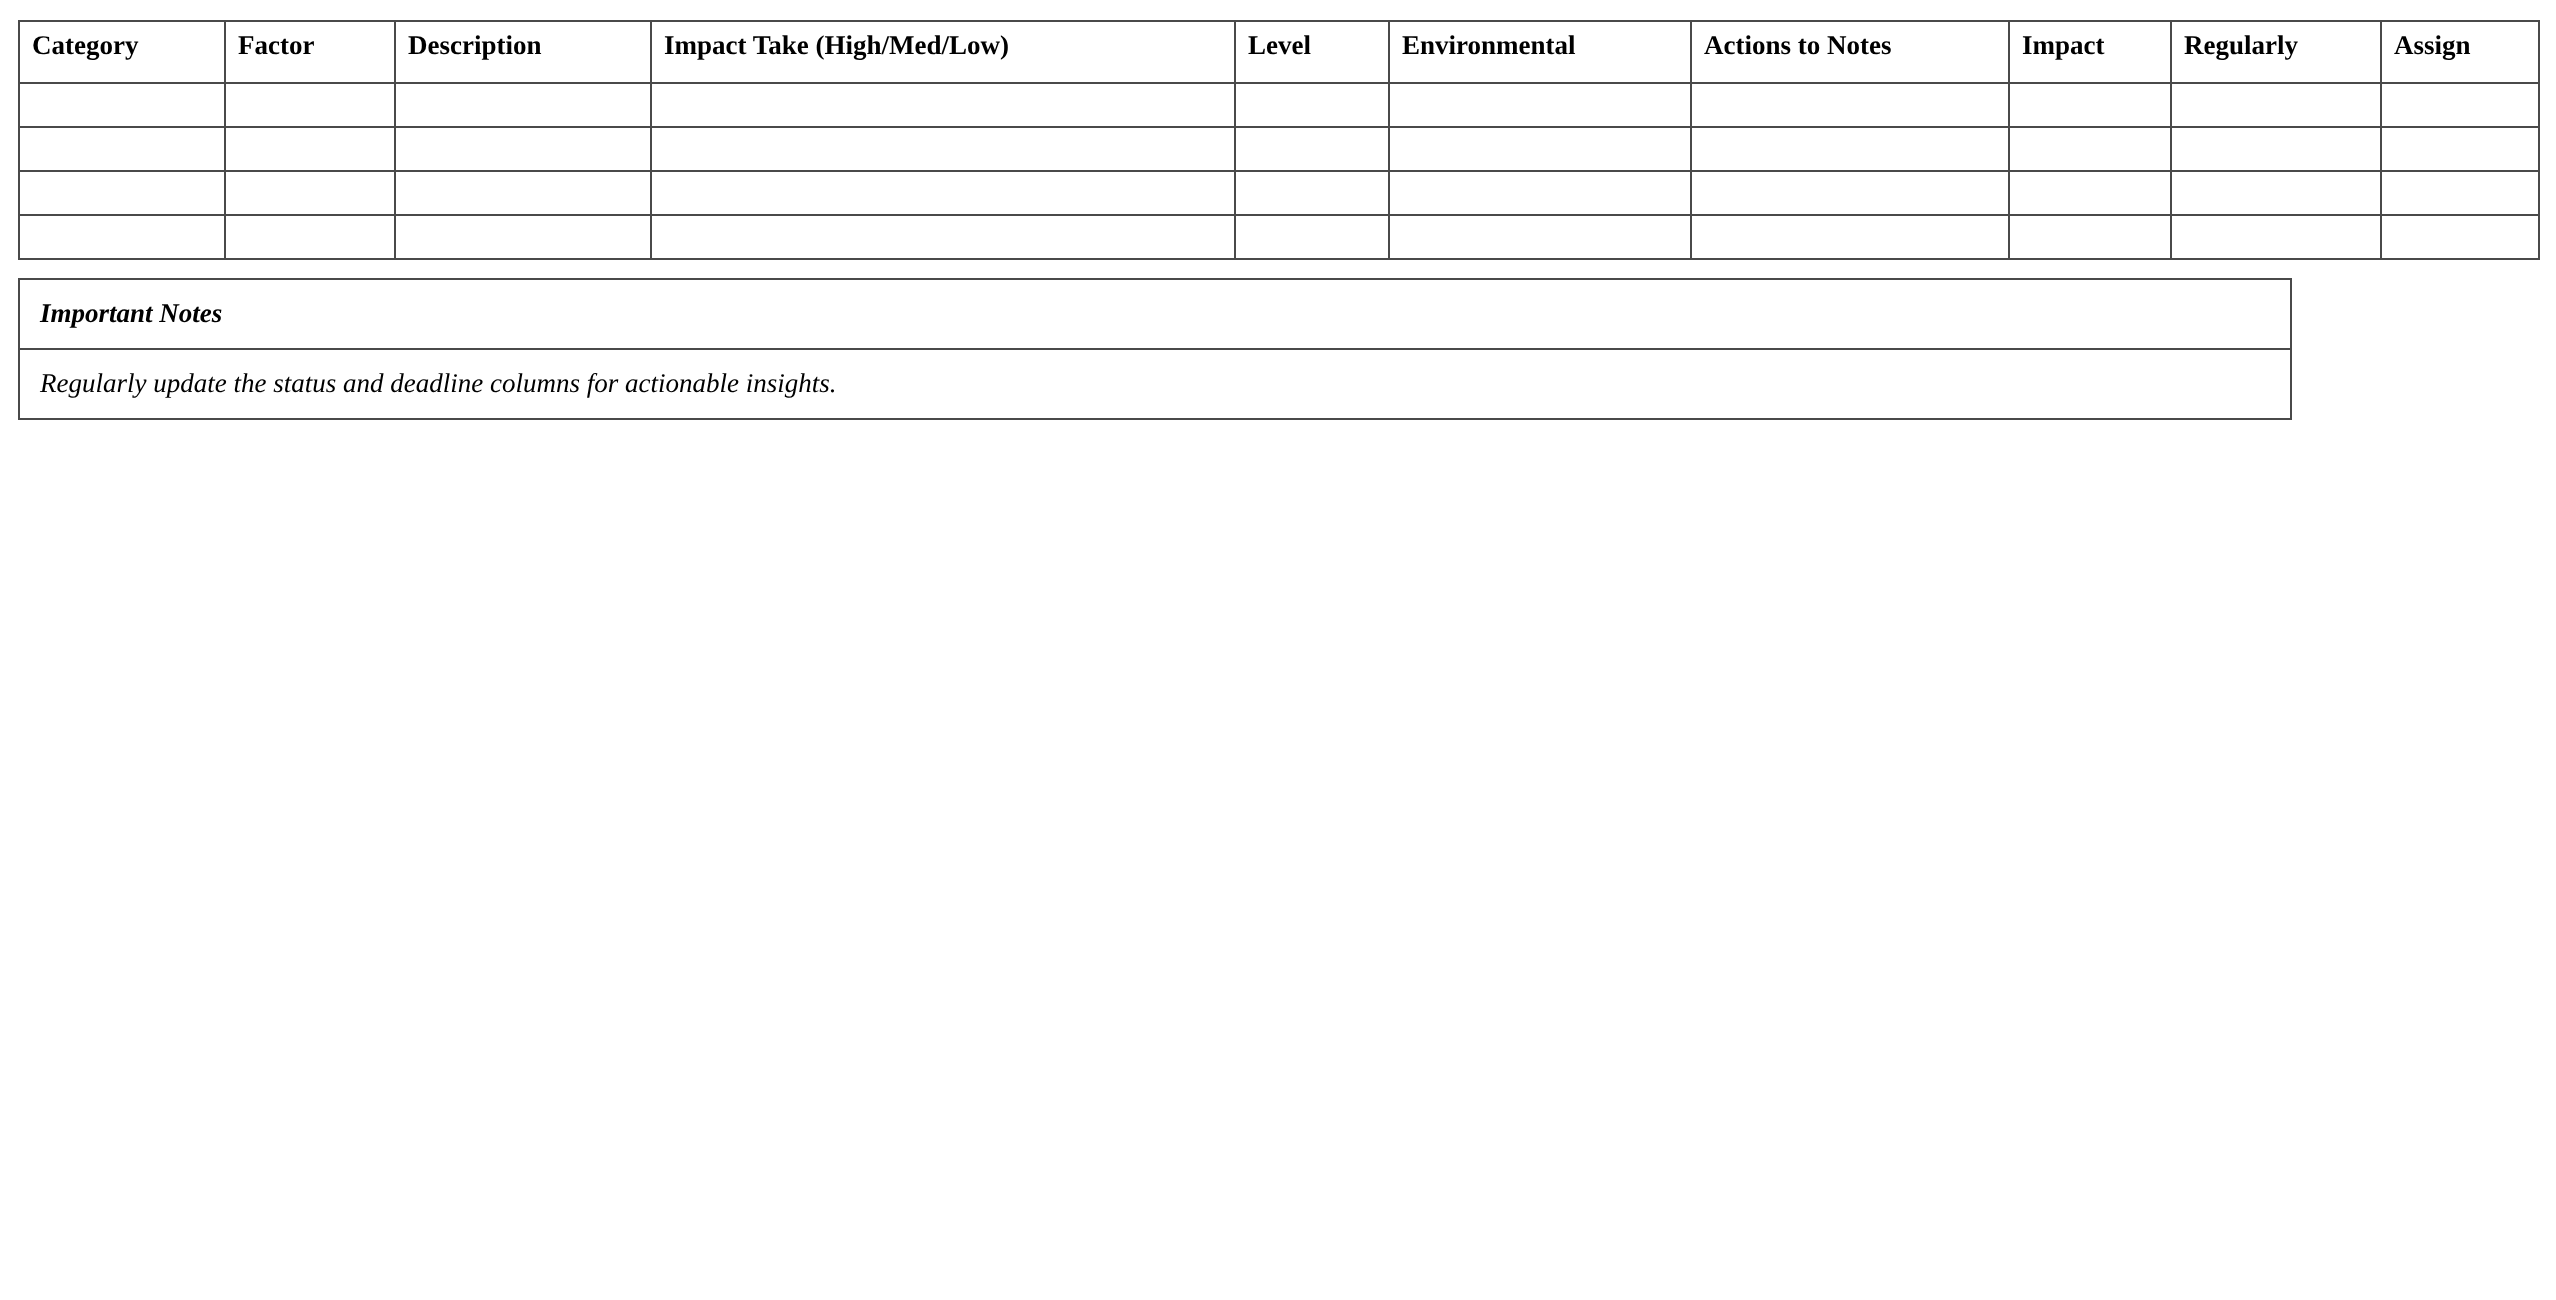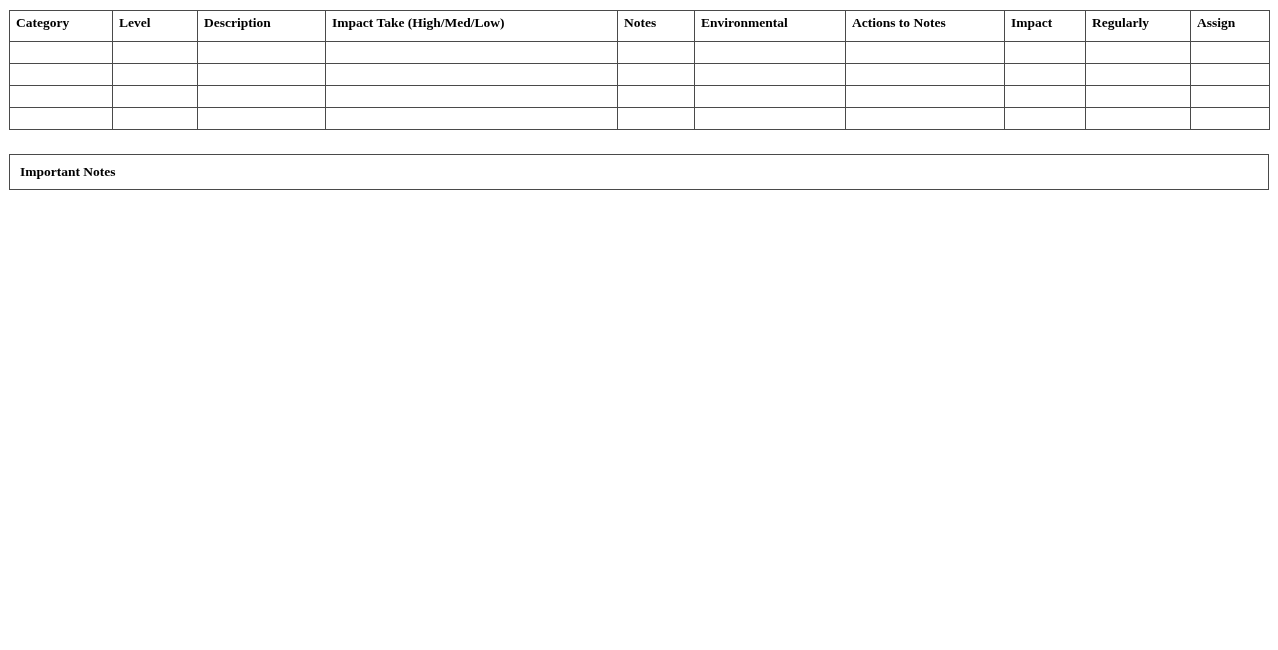--- a/index.html
+++ b/index.html
@@ -58,22 +58,23 @@
   col.c-trend         { width: 77px; }
   col.c-responsibility{ width: 151px; }
   col.c-actions       { width: 159px; }
   col.c-status        { width: 81px; }
   col.c-deadline      { width: 105px; }
   col.c-notes         { width: 79px; }
 
   table.notes {
     border-collapse: collapse;
     table-layout: fixed;
-    width: 1260px;
-    margin-top: 24px;
+    width: 1137px;
+    margin-top: 9px;
+    font-style: italic;
   }
   table.notes th,
   table.notes td {
     border: 1px solid #4a4a4a;
     padding: 6px 10px;
     text-align: left;
     font-size: 13.5px;
     line-height: 1.4;
     vertical-align: middle;
   }
@@ -100,24 +101,24 @@
       <col class="c-trend">
       <col class="c-responsibility">
       <col class="c-actions">
       <col class="c-status">
       <col class="c-deadline">
       <col class="c-notes">
     </colgroup>
     <thead>
       <tr>
         <th>Category</th>
-        <th>Level</th>
+        <th>Factor</th>
         <th>Description</th>
         <th>Impact Take (High/Med/Low)</th>
-        <th>Notes</th>
+        <th>Level</th>
         <th>Environmental</th>
         <th>Actions to Notes</th>
         <th>Impact</th>
         <th>Regularly</th>
         <th>Assign</th>
       </tr>
     </thead>
     <tbody>
       <tr>
         <td class="data-cell"></td>
@@ -168,16 +169,19 @@
         <td class="data-cell"></td>
       </tr>
     </tbody>
   </table>
 
   <table class="notes">
     <tbody>
       <tr>
         <th>Important Notes</th>
       </tr>
+      <tr>
+        <td>Regularly update the status and deadline columns for actionable insights.</td>
+      </tr>
     </tbody>
   </table>
 
 </div>
 
 </body></html>

